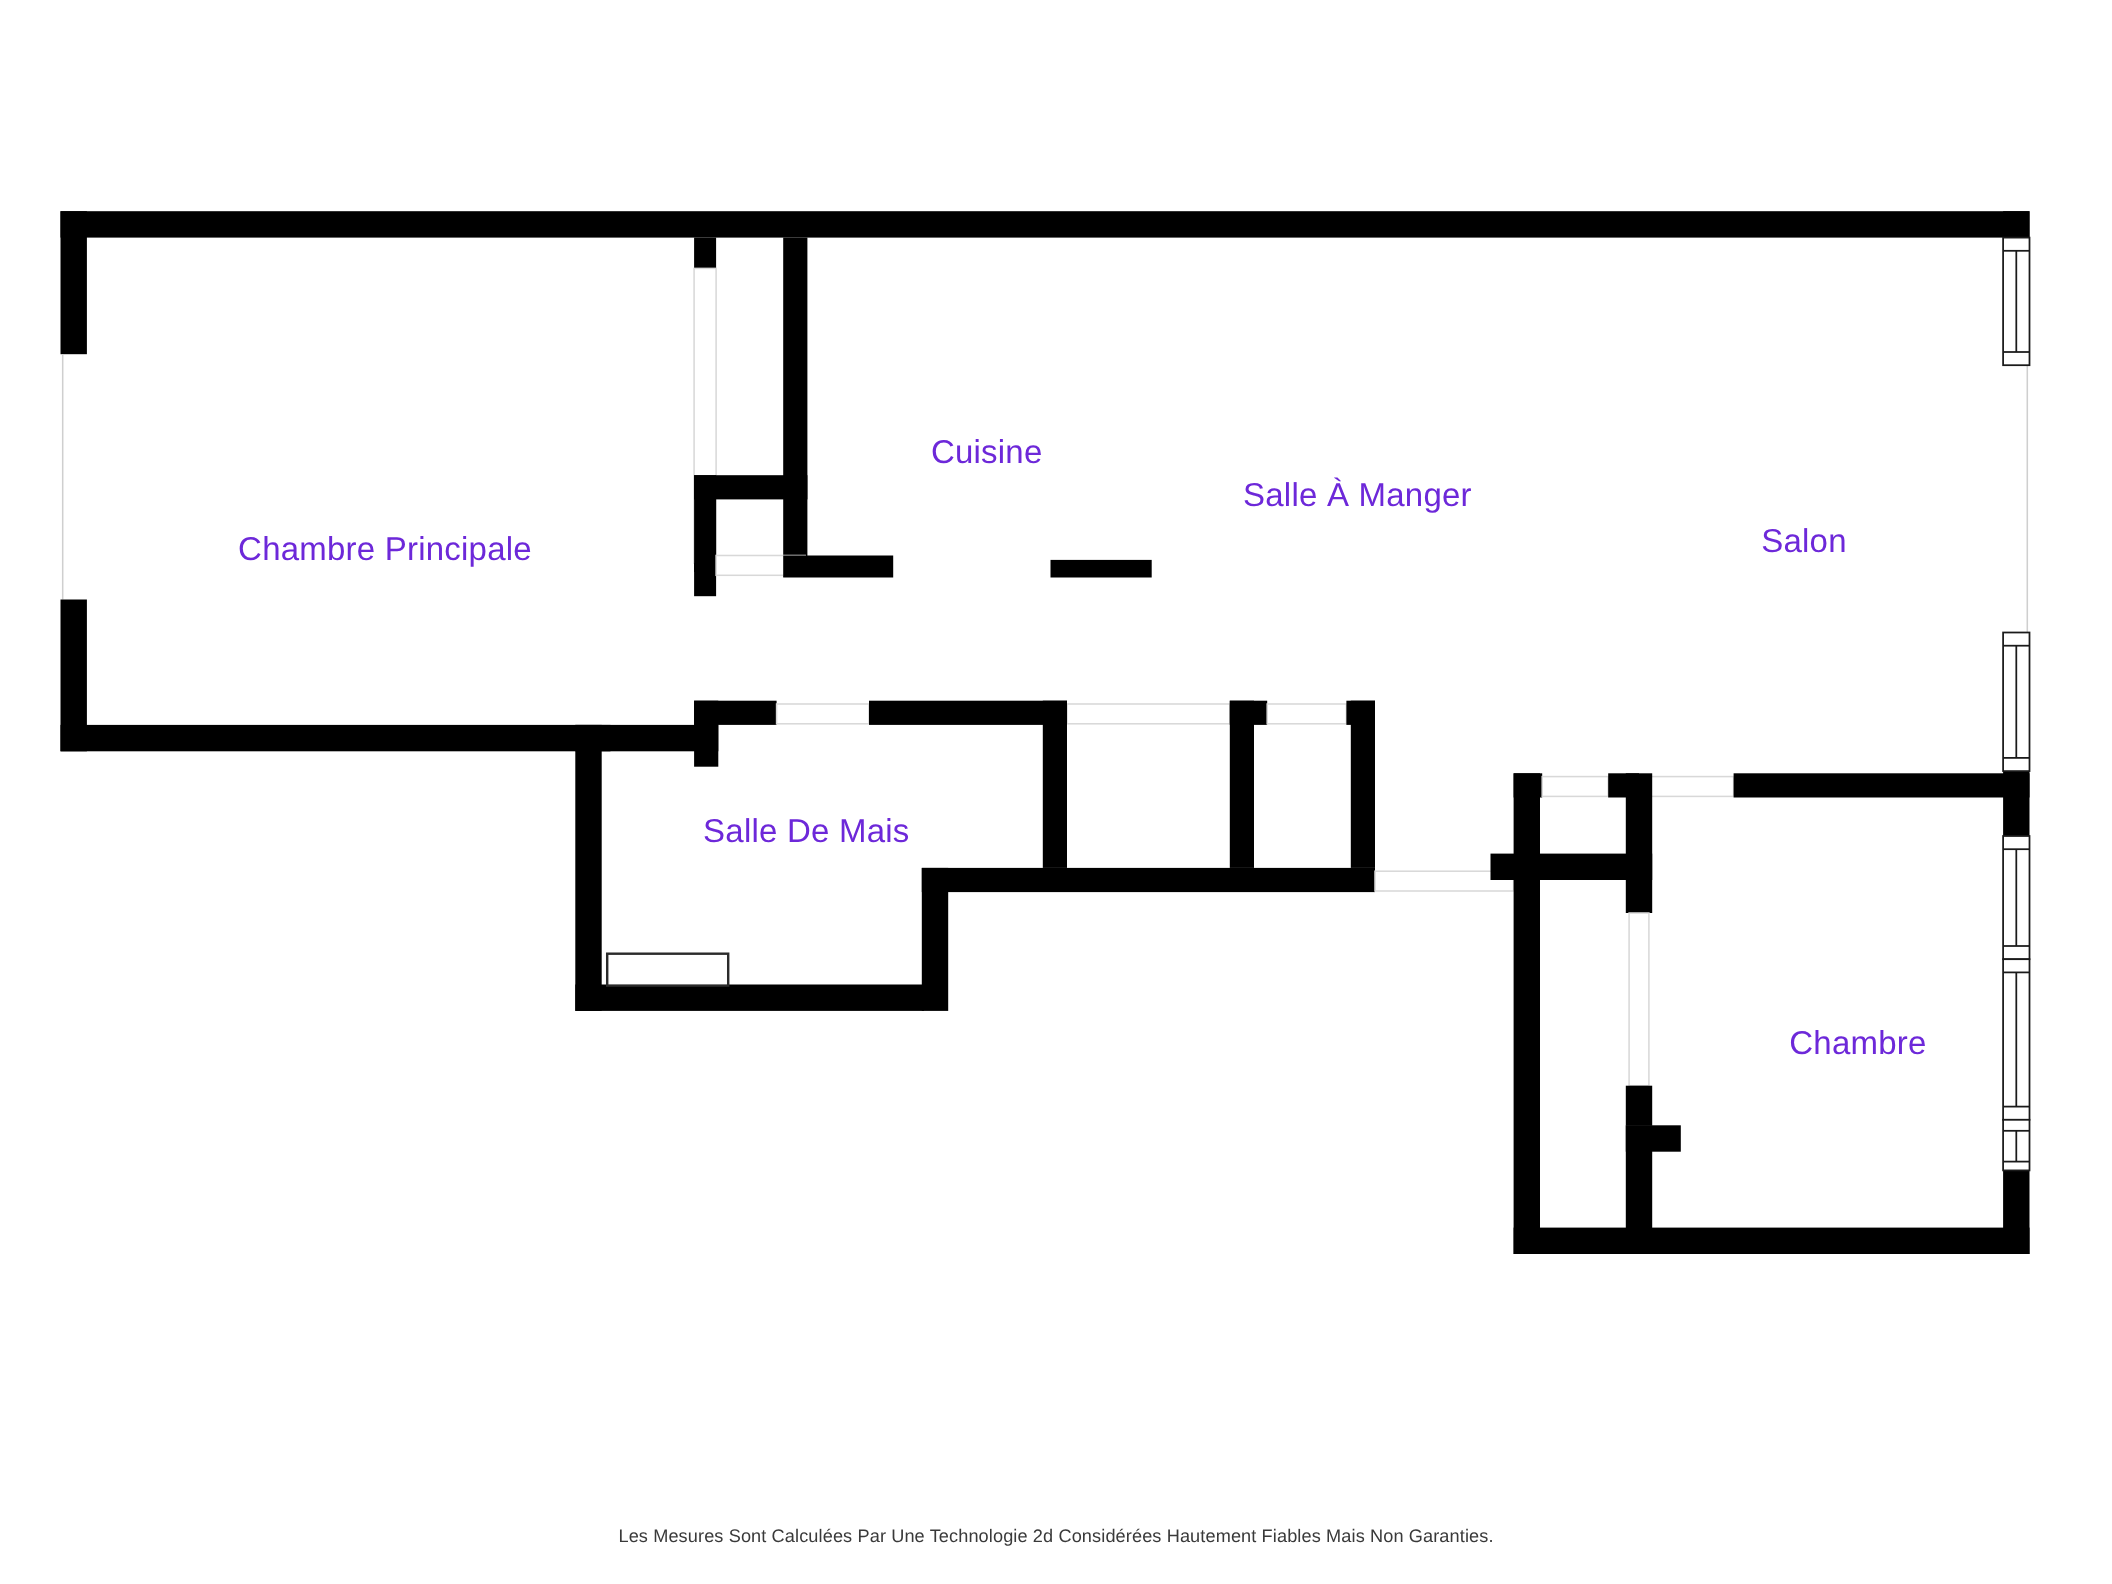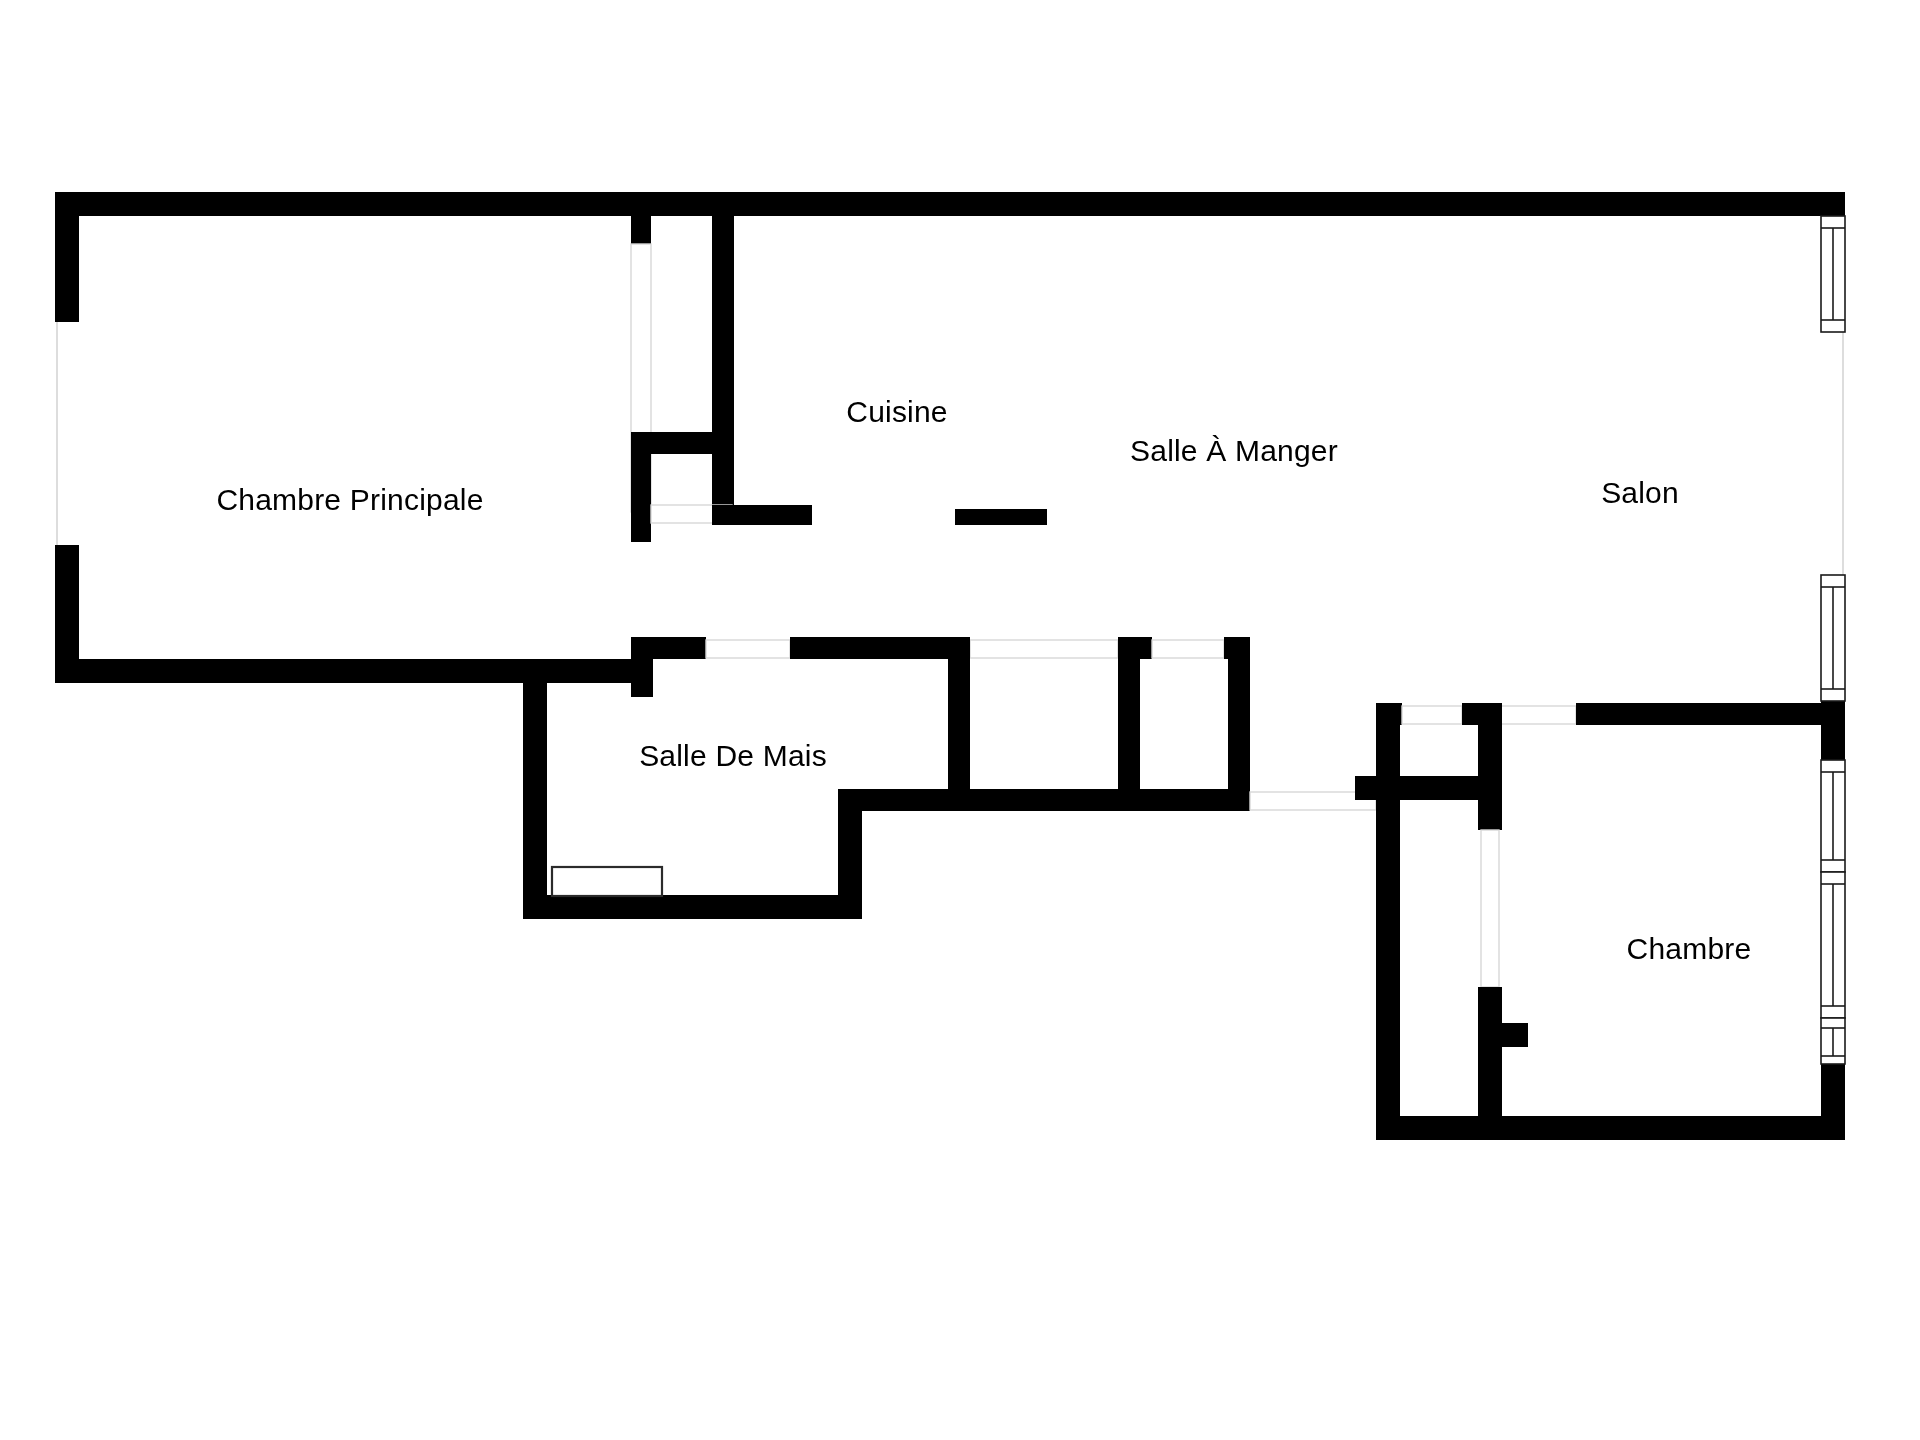--- a/index.html
+++ b/index.html
@@ -29,21 +29,21 @@
   .window-frame { fill: #ffffff; stroke: #1a1a1a; stroke-width: 1.6; }
   .window-line { stroke: #1a1a1a; stroke-width: 1.6; fill: none; }
   .door-gap { fill: #ffffff; stroke: #d8d8d8; stroke-width: 1.4; }
   .thin-line { stroke: #cfcfcf; stroke-width: 1.4; fill: none; }
   .fixture { fill: #ffffff; stroke: #2b2b2b; stroke-width: 2.2; }
   .room-label {
     position: absolute;
     font-family: "Liberation Sans", sans-serif;
     font-size: 30px;
     font-weight: 400;
-    color: #000000;
+    color: #6d28d9;
     white-space: nowrap;
     letter-spacing: 0.2px;
     transform: translate(-50%, -50%);
     pointer-events: none;
   }
   #disclaimer {
     position: absolute;
     left: 0;
     right: 0;
     top: 1388px;
@@ -213,14 +213,15 @@
   <div class="room-label" style="left:897px; top:412px;">Cuisine</div>
 
   <div class="room-label" style="left:1234px; top:451px;">Salle À Manger</div>
 
   <div class="room-label" style="left:1640px; top:461px;margin-top:32px;">Salon</div>
 
   <div class="room-label" style="left:733px; top:756px;">Salle De Mais</div>
 
   <div class="room-label" style="left:1677px; top:949px;margin-left:12px;">Chambre</div>
 
+  <div id="disclaimer">Les Mesures Sont Calculées Par Une Technologie 2d Considérées Hautement Fiables Mais Non Garanties.</div>
 
 </div>
 
 </body></html>

